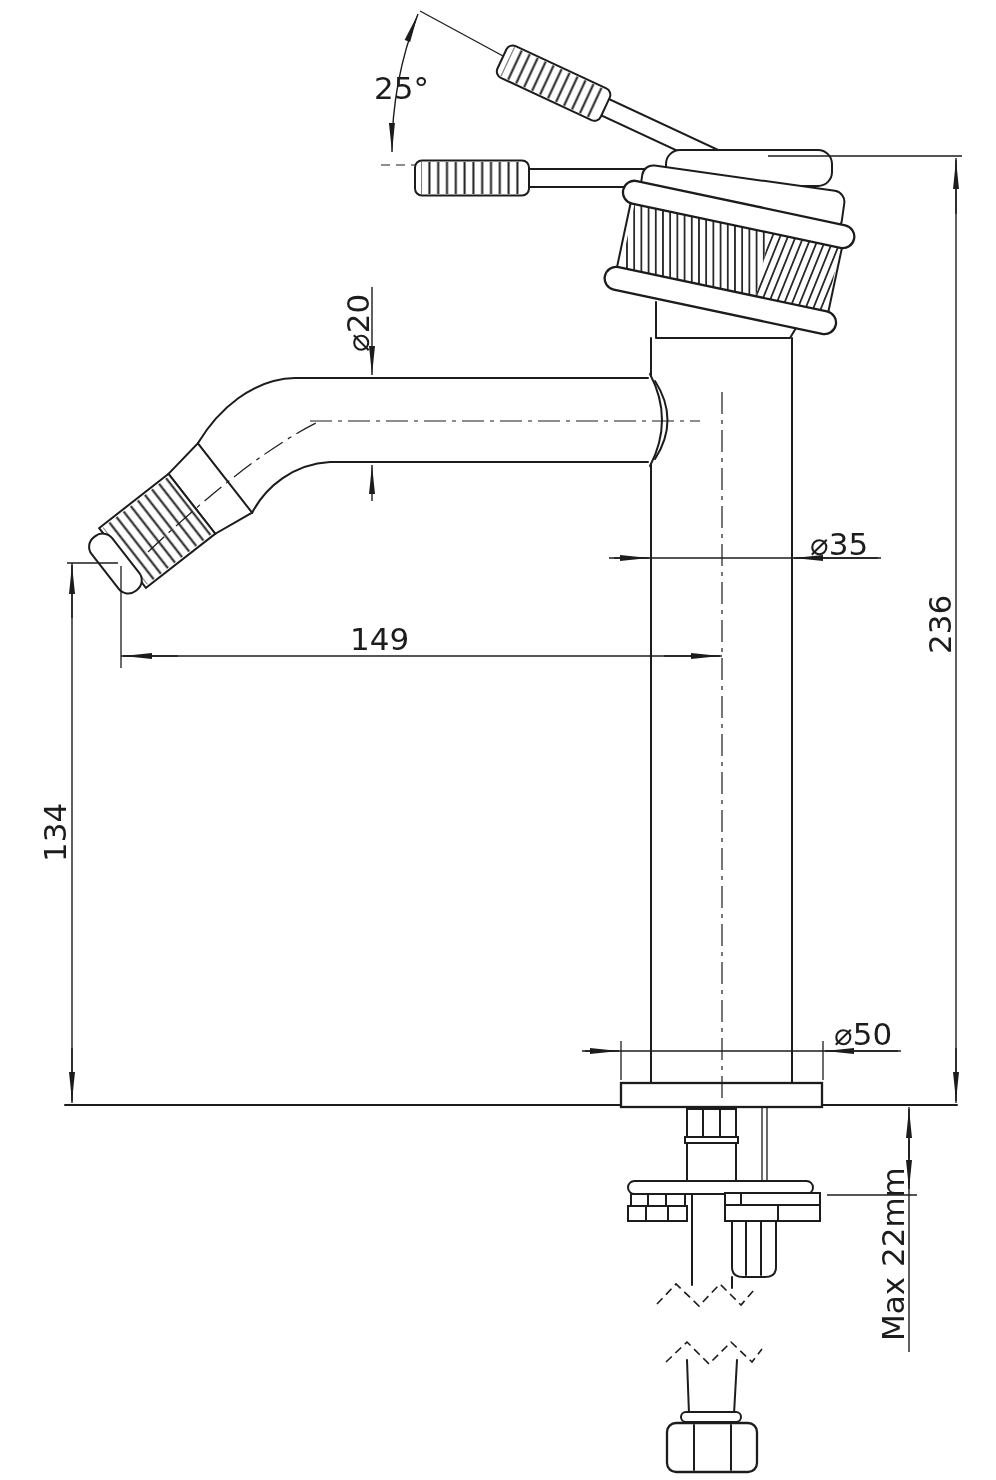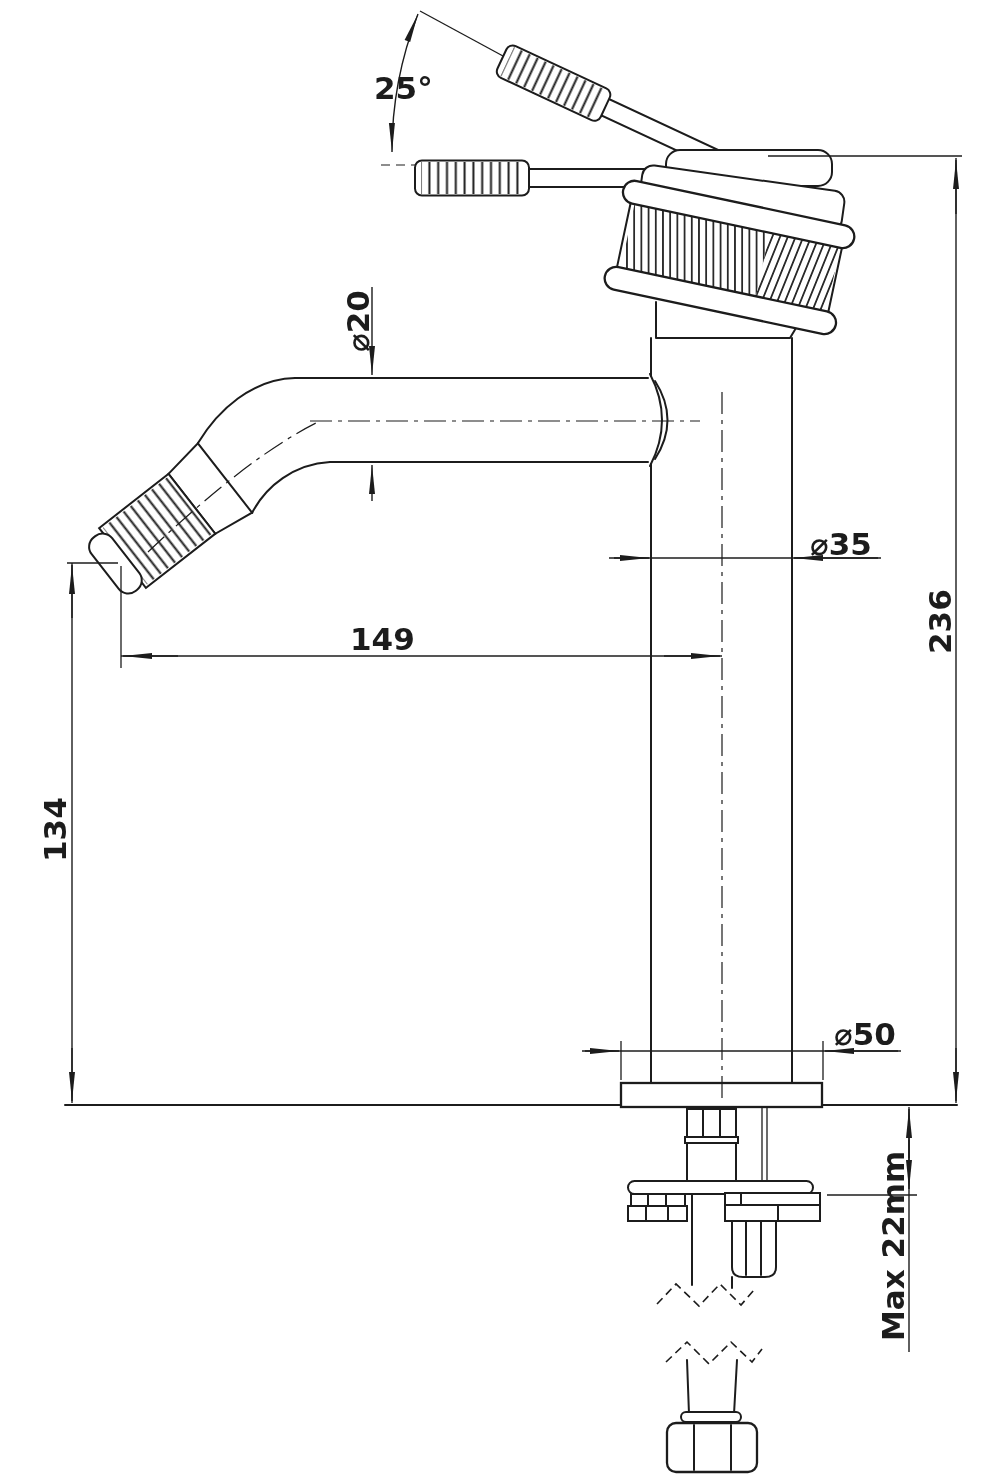--- a/index.html
+++ b/index.html
@@ -1,16 +1,16 @@
 <!DOCTYPE html>
 <html><head>
 <meta charset="utf-8">
 <style>
   html,body{margin:0;padding:0;background:#ffffff;}
-  .stage{position:relative;width:996px;height:1480px;background:#ffffff;overflow:hidden;font-weight:bold;}
+  .stage{position:relative;width:996px;height:1480px;background:#ffffff;overflow:hidden;}
   svg{display:block;}
   .ln{fill:none;stroke:#1c1c1c;stroke-width:2;stroke-linecap:round;}
   .lnf{fill:#ffffff;stroke:#1c1c1c;stroke-width:2;}
   .lnf25{fill:#ffffff;stroke:#1c1c1c;stroke-width:2.3;}
   .thin{fill:none;stroke:#1c1c1c;stroke-width:1.3;}
   .dim{fill:none;stroke:#1c1c1c;stroke-width:1.4;}
   .cl{fill:none;stroke:#1c1c1c;stroke-width:1.2;stroke-dasharray:22 6 4 6;}
   .zig{fill:none;stroke:#1c1c1c;stroke-width:1.6;stroke-dasharray:8 5;}
   .dash{fill:none;stroke:#1c1c1c;stroke-width:1.2;stroke-dasharray:9 6;}
   text.lbl{font-family:"DejaVu Sans","Liberation Sans",sans-serif;font-size:31px;fill:#1c1c1c;}

